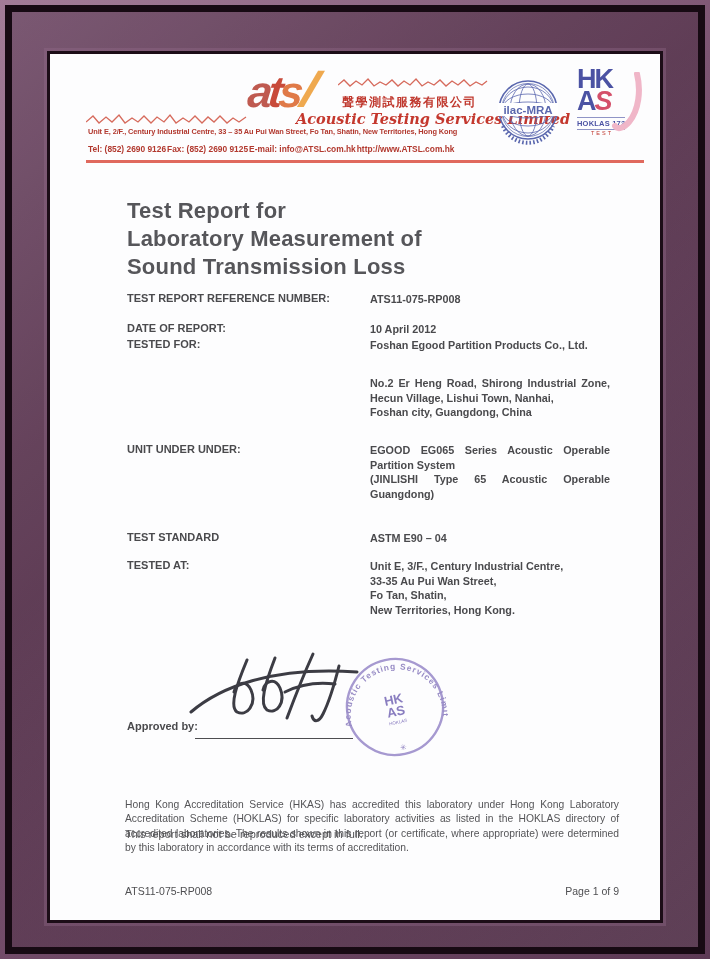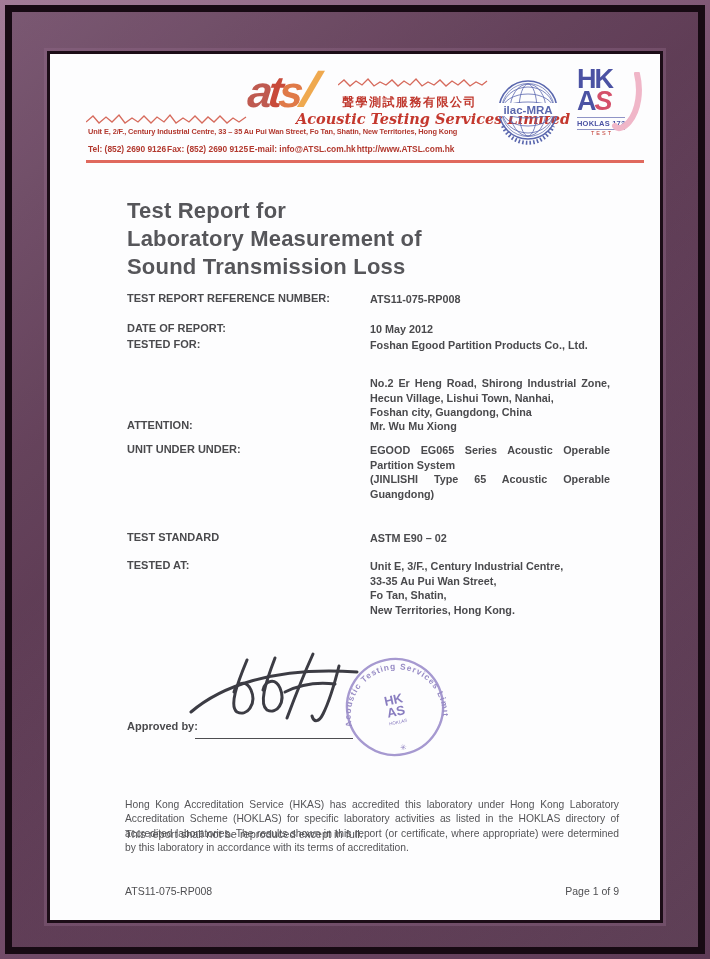--- a/index.html
+++ b/index.html
@@ -140,55 +140,51 @@
       <div>Sound Transmission Loss</div>
     </div>
 
     <div class="row" style="top:238px">
       <div class="lbl">TEST REPORT REFERENCE NUMBER:</div>
       <div class="val">ATS11-075-RP008</div>
     </div>
 
     <div class="row" style="top:268px">
       <div class="lbl">DATE OF REPORT:</div>
-      <div class="val">10 May 2012</div>
+      <div class="val">10 April 2012</div>
     </div>
 
     <div class="row" style="top:284px">
       <div class="lbl">TESTED FOR:</div>
       <div class="val">Foshan Egood Partition Products Co., Ltd.</div>
     </div>
 
     <div class="row" style="top:322px">
       <div class="lbl"></div>
       <div class="val">
         <span class="ln jl">No.2 Er Heng Road, Shirong Industrial Zone,</span>
         <span class="ln">Hecun Village, Lishui Town, Nanhai,</span>
         <span class="ln">Foshan city, Guangdong, China</span>
       </div>
     </div>
 
-    <div class="row" style="top:365px">
-      <div class="lbl">ATTENTION:</div>
-      <div class="val">Mr. Wu Mu Xiong</div>
-    </div>
 
     <div class="row" style="top:389px">
       <div class="lbl">UNIT UNDER UNDER:</div>
       <div class="val">
         <span class="ln jl">EGOOD EG065 Series Acoustic Operable</span>
         <span class="ln">Partition System</span>
         <span class="ln jl">(JINLISHI Type 65 Acoustic Operable</span>
         <span class="ln">Guangdong)</span>
       </div>
     </div>
 
     <div class="row" style="top:477px">
       <div class="lbl">TEST STANDARD</div>
-      <div class="val">ASTM E90 – 02</div>
+      <div class="val">ASTM E90 – 04</div>
     </div>
 
     <div class="row" style="top:505px">
       <div class="lbl">TESTED AT:</div>
       <div class="val">
         <span class="ln">Unit E, 3/F., Century Industrial Centre,</span>
         <span class="ln">33-35 Au Pui Wan Street,</span>
         <span class="ln">Fo Tan, Shatin,</span>
         <span class="ln">New Territories, Hong Kong.</span>
       </div>

